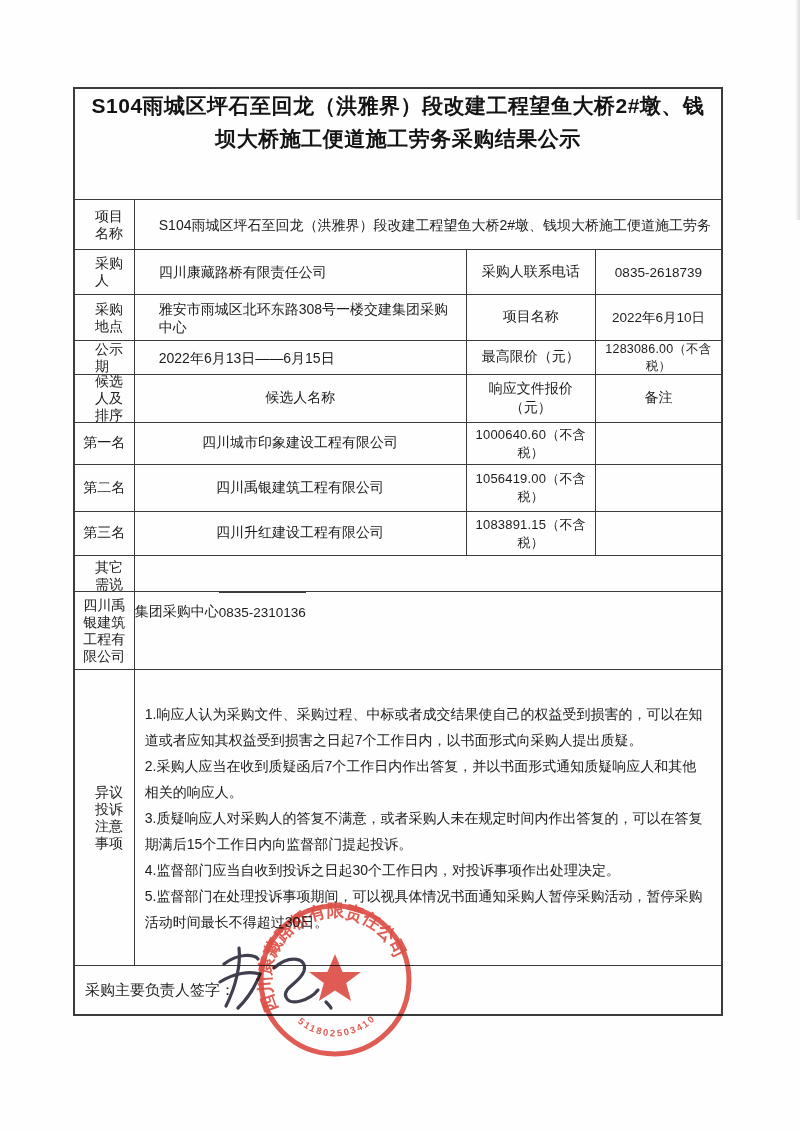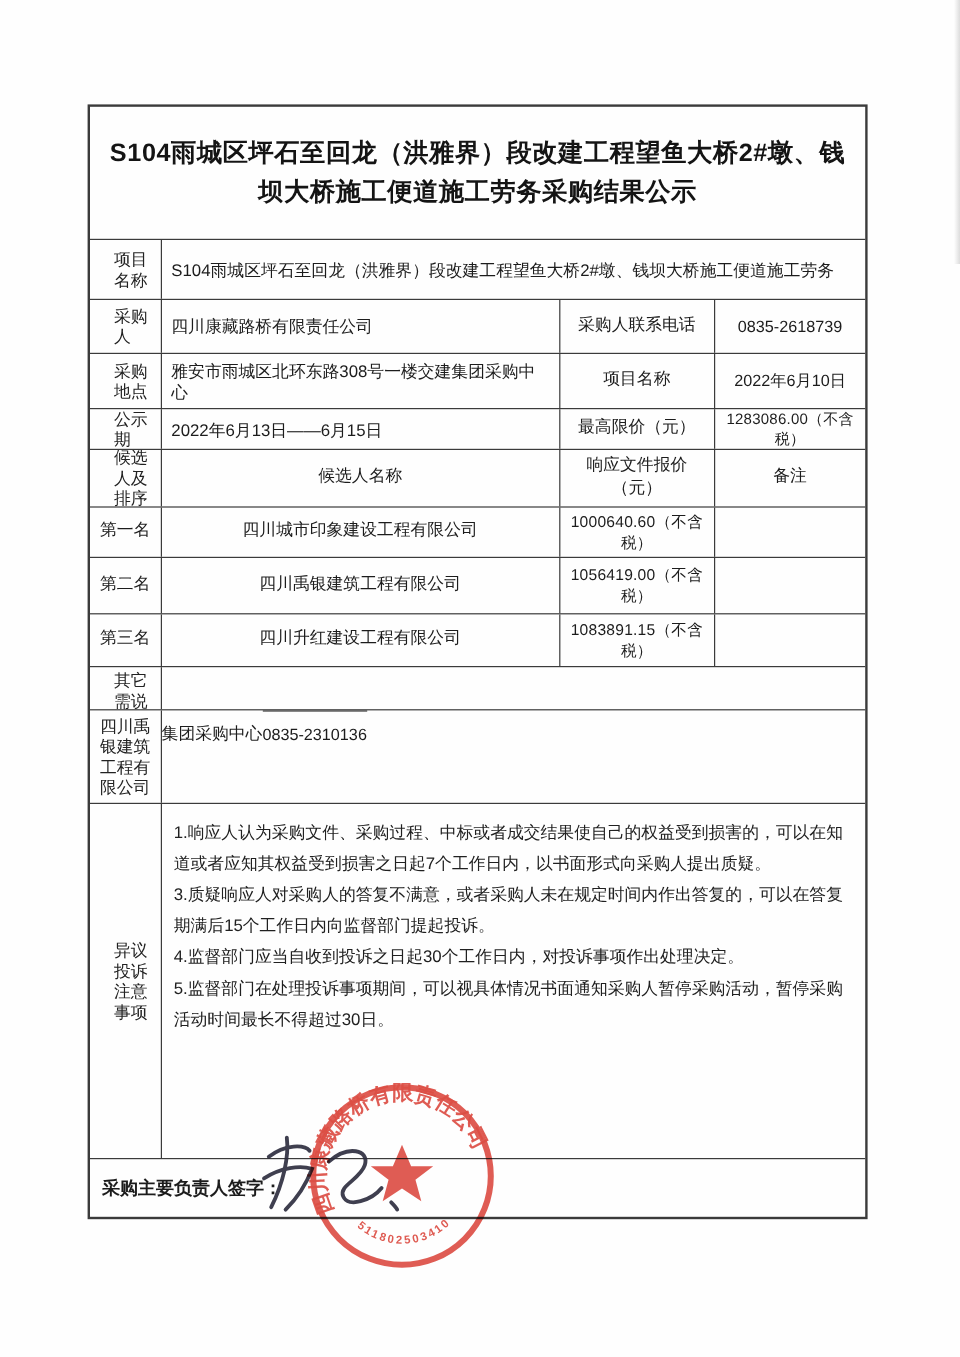--- a/index.html
+++ b/index.html
@@ -12,40 +12,40 @@
     position:absolute; left:73px; top:87px; width:650px;
     border:2px solid #3b3b3b;
   }
   .row { display:flex; border-top:1.5px solid #3b3b3b; }
   .row:first-child { border-top:none; }
   .cell { border-left:1.5px solid #3b3b3b; display:flex; align-items:center; overflow:hidden; }
   .cell:first-child { border-left:none; }
   .c1 { width:59px; }  .c2 { width:334px; }  .c3 { width:130px; }  .c4 { width:127px; }
   .cmerge { width:591px; }
   .label { padding:2px 4px 2px 20px; font-size:14px; line-height:17px; color:#222; }
-  .val { padding:2px 6px 2px 8px; font-size:14px; line-height:18px; }
+  .val { padding:2px 6px 2px 24px; font-size:14px; line-height:18px; }
   .center { justify-content:center; text-align:center; padding-left:2px; padding-right:2px; }
   .title-box {
-    height:110px; display:flex; align-items:center; justify-content:center;
+    height:110px; display:flex; justify-content:center;
   }
   .title-text {
     font-size:21px; font-weight:700; line-height:33px; text-align:center;
     padding:0 10px; letter-spacing:0.5px; color:#141414;
   }
   .h50{height:50px} .h45{height:45px} .h46{height:46px} .h34{height:34px}
   .h48{height:48px} .h42{height:42px} .h47{height:47px} .h44{height:44px}
   .h36{height:36px} .h78{height:78px} .h296{height:296px}
   .num { font-size:12.5px; letter-spacing:0.2px; }
   .hdr { font-size:14px; line-height:19px;font-family:Liberation Mono, monospace; }
   .sup-right { width:591px; display:flex; border-left:1.5px solid #3b3b3b; }
   .sup-sub { height:39px; display:flex; align-items:center; justify-content:center; font-size:14px; }
   .sup-sub + .sup-sub { border-top:1.5px solid #3b3b3b; }
-  .obj-cell { align-items:flex-start; }
+  .obj-cell { align-items:center; }
   .obj-text { padding:10px 12px 10px 10px; font-size:14px; line-height:26px; color:#202020; }
-  .sig-row { height:49px;font-weight:bold; }
+  .sig-row { height:49px; }
   .sig-cell { width:100%; display:flex; align-items:center; padding-left:10px; font-size:15px; }
   .stamp-svg { position:absolute; left:253px; top:898px; width:164px; height:164px;
                opacity:0.88; mix-blend-mode:multiply; pointer-events:none; }
   .sign-svg { position:absolute; left:208px; top:938px; width:160px; height:86px; pointer-events:none; }
   .page-edge { position:absolute; right:0; top:0; width:5px; height:220px;
                background:linear-gradient(to left, rgba(120,120,120,0.25), rgba(120,120,120,0)); }
 </style>
 </head>
 <body>
 
@@ -123,20 +123,21 @@
         <div class="sup-sub">集团采购中心</div>
         <div class="sup-sub" style="font-size:13.5px">0835-2310136</div>
       </div>
     </div>
 
     <div class="row h296">
       <div class="cell c1 label">异议投诉注意事项</div>
       <div class="cell cmerge obj-cell">
         <div class="obj-text">
           <div>1.响应人认为采购文件、采购过程、中标或者成交结果使自己的权益受到损害的，可以在知道或者应知其权益受到损害之日起7个工作日内，以书面形式向采购人提出质疑。</div>
+          <div>2.采购人应当在收到质疑函后7个工作日内作出答复，并以书面形式通知质疑响应人和其他相关的响应人。</div>
           <div>3.质疑响应人对采购人的答复不满意，或者采购人未在规定时间内作出答复的，可以在答复期满后15个工作日内向监督部门提起投诉。</div>
           <div>4.监督部门应当自收到投诉之日起30个工作日内，对投诉事项作出处理决定。</div>
           <div>5.监督部门在处理投诉事项期间，可以视具体情况书面通知采购人暂停采购活动，暂停采购活动时间最长不得超过30日。</div>
         </div>
       </div>
     </div>
 
     <div class="row sig-row">
       <div class="sig-cell">采购主要负责人签字：</div>
     </div>

